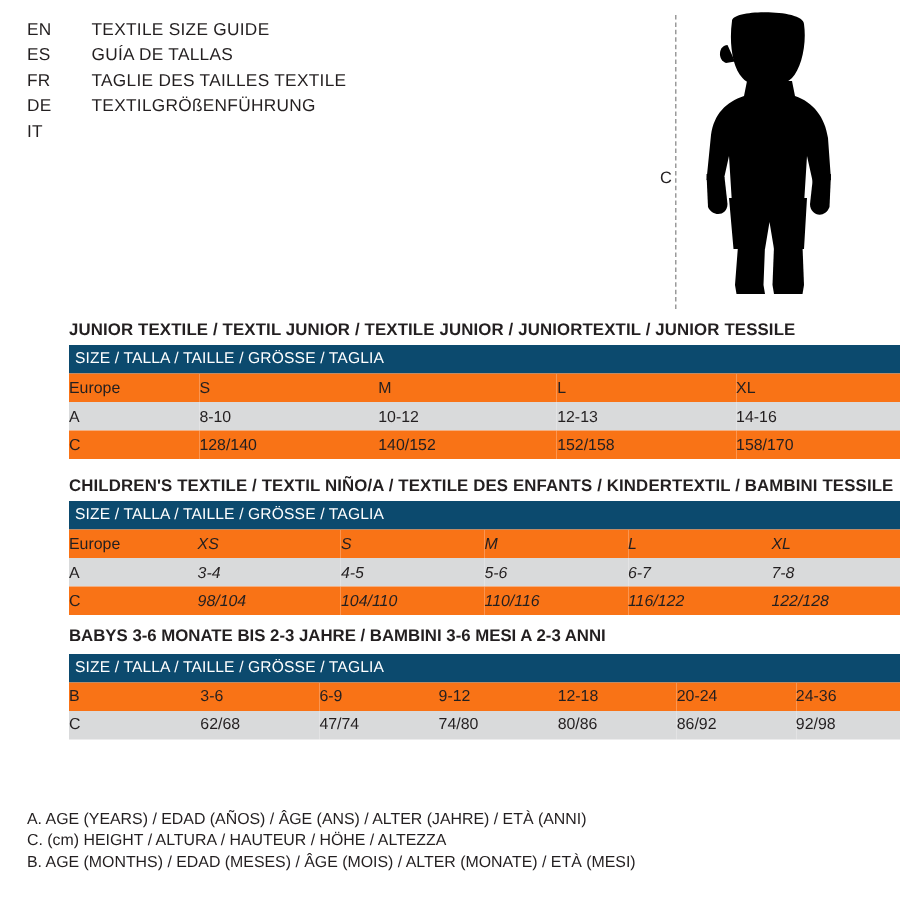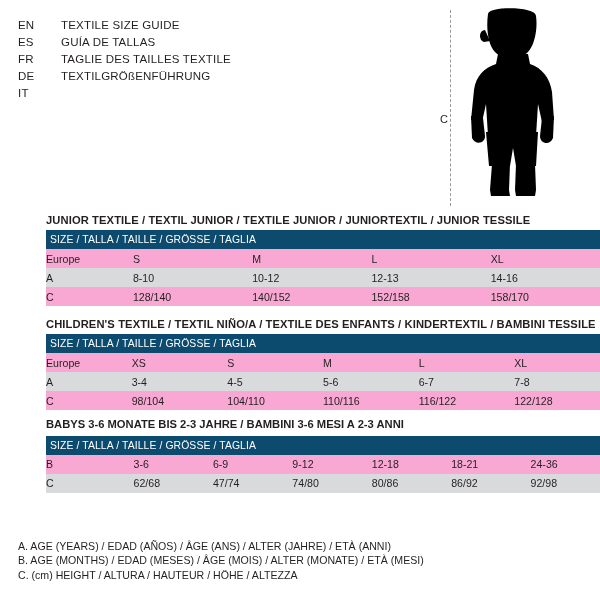--- a/index.html
+++ b/index.html
@@ -23,21 +23,21 @@
 
   
   .header {
     position: absolute;
     left: 18px;
     top: 14px;
     width: 420px;
   }
   .lang-row {
     display: flex;
-    align-items: flex-end;
+    align-items: flex-start;
     height: 17px;
     font-size: 11.5px;
     letter-spacing: 0.2px;
   }
   .lang-code {
     width: 43px;
     flex: 0 0 43px;
   }
   .lang-text {
     flex: 1 1 auto;
@@ -104,33 +104,33 @@
   tr.head-row td {
     color: #ffffff;
     padding-left: 4px;
     font-size: 10.4px;
     letter-spacing: 0.1px;
   }
   tr.shaded td {
     background: #d9dadb;
   }
   tr.plain td {
-    background: #f9a8d4;
+    background: #f97316;
   }
   td.label-col {
     padding-left: 4px;
     width: 86px;
   }
   td.val {
     width: auto;
   }
 
   
   .t-junior td.val { width: 118px; }
-  .t-children td.val { width: 96px; }
+  .t-children td.val { width: 96px; font-style: italic; }
   .t-babies td.val { width: 78px; }
 
   
   .babies-title-lines {
     font-size: 11.2px;
     font-weight: bold;
     line-height: 13.5px;
     margin-bottom: 4px;
   }
 
@@ -274,35 +274,35 @@
       <tbody>
           <tr class="head-row">
         <td colspan="7">SIZE / TALLA / TAILLE / GRÖSSE / TAGLIA</td>
       </tr>
       <tr class="plain">
         <td class="label-col">B</td>
         <td class="val">3-6</td>
         <td class="val">6-9</td>
         <td class="val">9-12</td>
         <td class="val">12-18</td>
-        <td class="val">18-21</td>
+        <td class="val">20-24</td>
         <td class="val">24-36</td>
       </tr>
       <tr class="shaded">
         <td class="label-col">C</td>
         <td class="val">62/68</td>
         <td class="val">47/74</td>
         <td class="val">74/80</td>
         <td class="val">80/86</td>
         <td class="val">86/92</td>
         <td class="val">92/98</td>
       </tr>
     </tbody>
       </table>
   </div>
 
   <div class="footnotes">
     <div>A. AGE (YEARS) / EDAD (AÑOS) / ÂGE (ANS) / ALTER (JAHRE) / ETÀ (ANNI)</div>
+    <div>C. (cm) HEIGHT / ALTURA / HAUTEUR / HÖHE / ALTEZZA</div>
     <div>B. AGE (MONTHS) / EDAD (MESES) / ÂGE (MOIS) / ALTER (MONATE) / ETÀ (MESI)</div>
-    <div>C. (cm) HEIGHT / ALTURA / HAUTEUR / HÖHE / ALTEZZA</div>
   </div>
 
 </div>
 
 </body></html>

